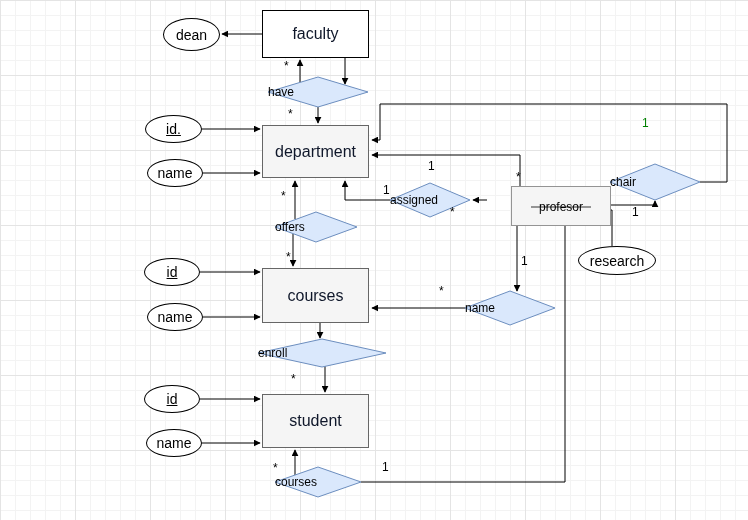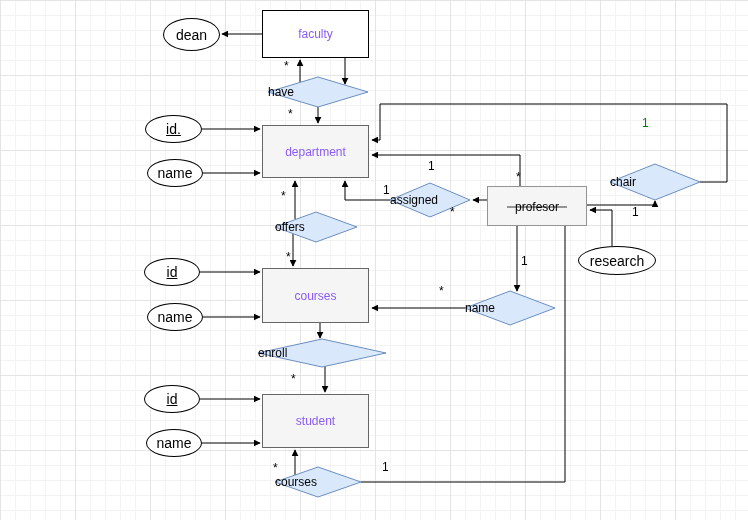--- a/index.html
+++ b/index.html
@@ -13,25 +13,25 @@
       linear-gradient(90deg, #e4e4e4 1px, transparent 1px),
       linear-gradient(#f3f3f3 1px, transparent 1px),
       linear-gradient(90deg, #f3f3f3 1px, transparent 1px);
     background-size: 75px 75px, 75px 75px, 15px 15px, 15px 15px;
   }
   .wires { position:absolute; left:0; top:0; width:748px; height:520px; }
   .wires polyline { fill:none; stroke:#000; stroke-width:1; }
 
   .entity {
     position:absolute; display:flex; align-items:center; justify-content:center;
-    background:#f5f5f5; border:1px solid #666; font-size:12px; color:#8b5cf6;
+    background:#f5f5f5; border:1px solid #666; font-size:16px; color:#0f172a;
   }
   .entity.plain { background:#ffffff; border-color:#000; }
 
-  .double { position:absolute; background:#f5f5f5; border:1px solid #949494; padding:19px; }
+  .double { position:absolute; background:#f5f5f5; border:1px solid #949494; padding:19px;margin-left:24px; }
   .double .inner {
     width:100%; height:100%; border:1px solid #949494; background:#f5f5f5;
     display:flex; align-items:center; justify-content:center; font-size:12px; color:#000;
   }
 
   .attr {
     position:absolute; display:flex; align-items:center; justify-content:center;
     background:#ffffff; border:1px solid #000; border-radius:50%;
     font-size:14px; color:#000;
   }

